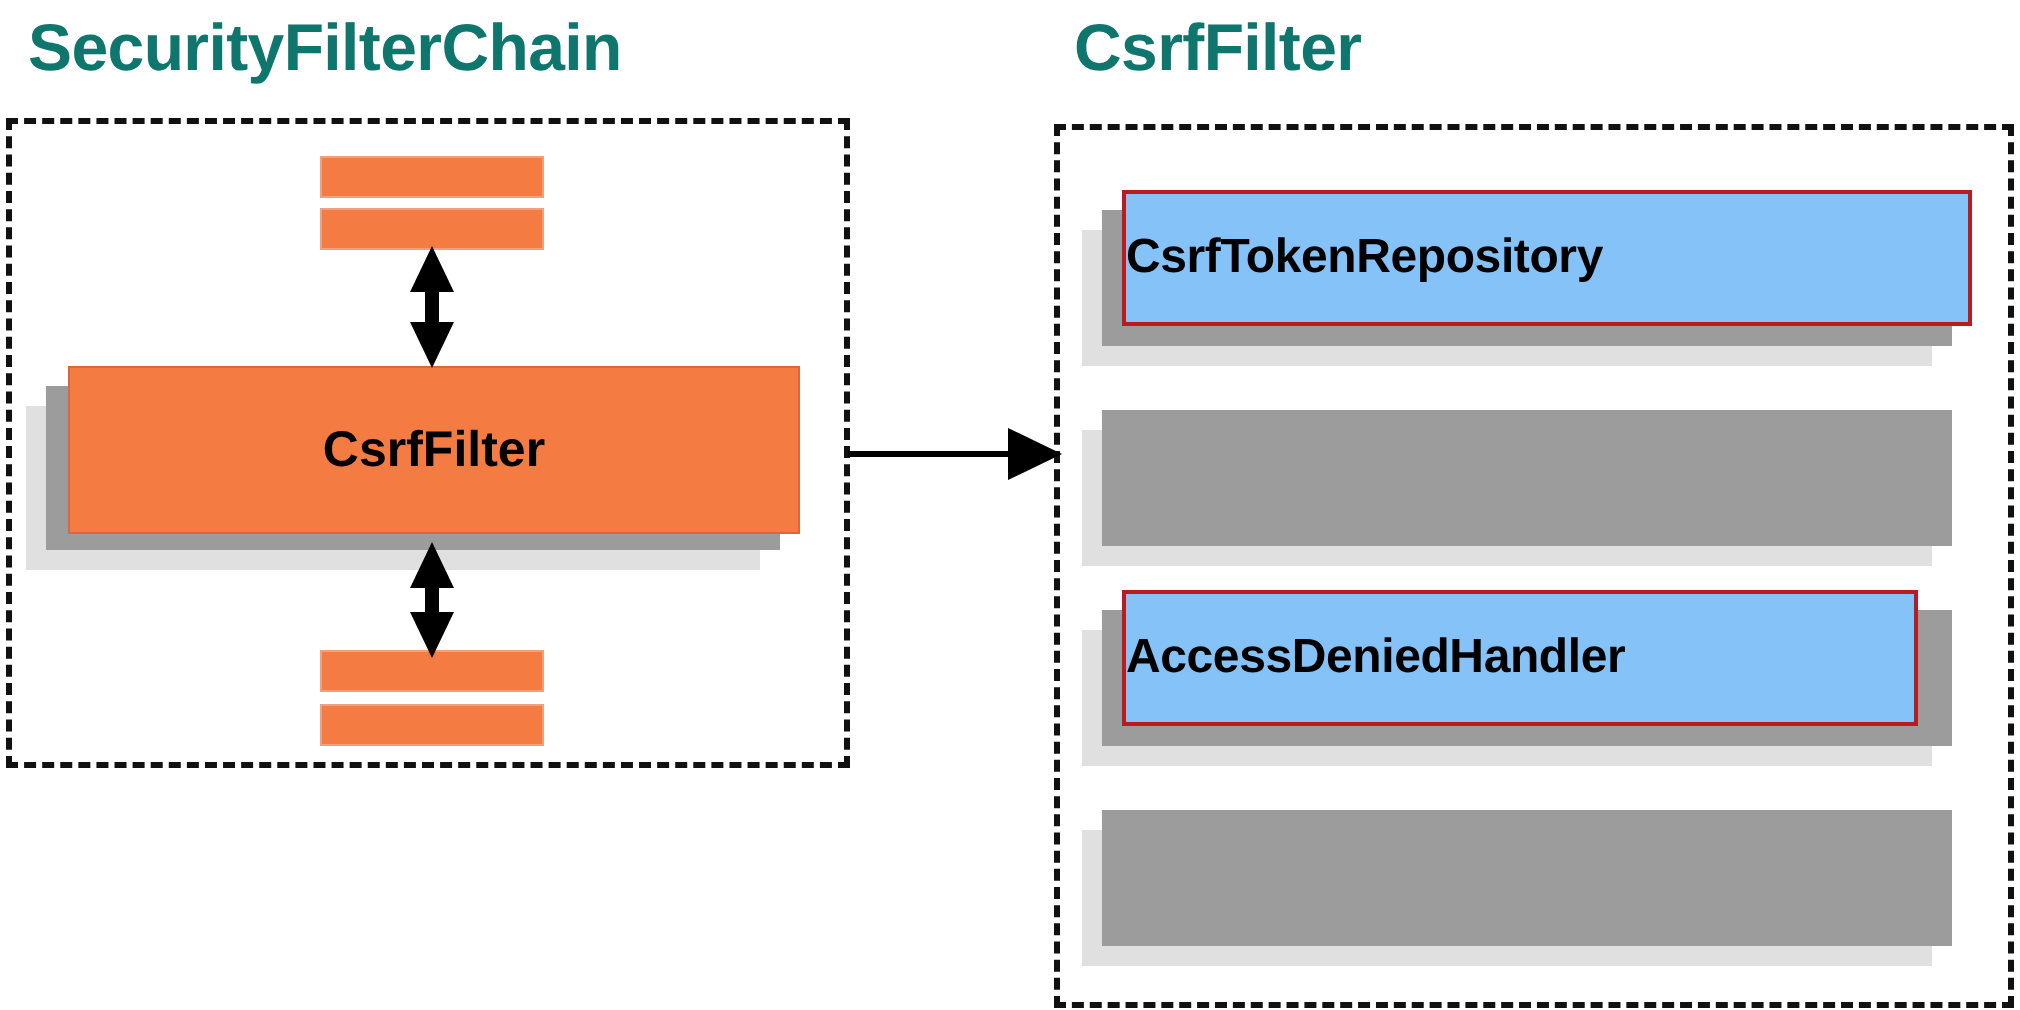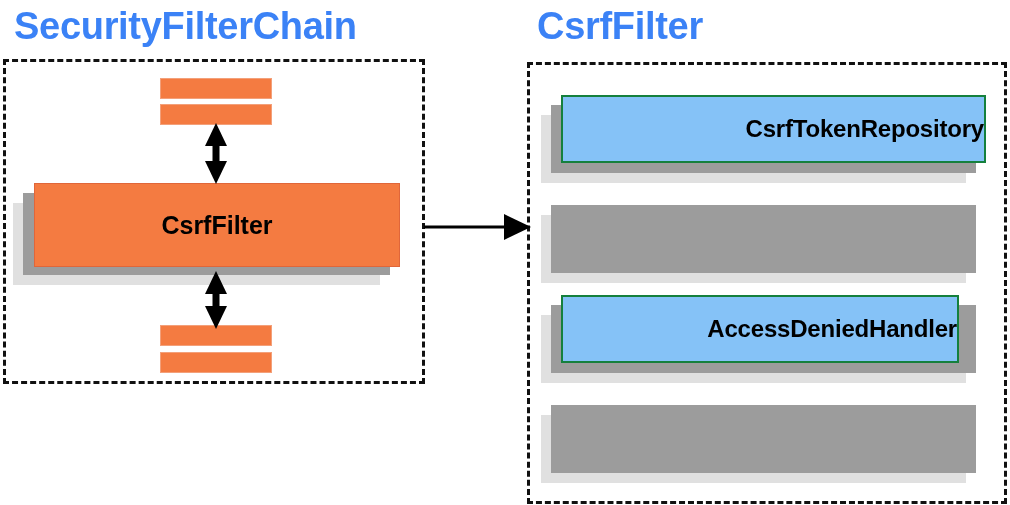--- a/index.html
+++ b/index.html
@@ -16,23 +16,23 @@
     height: 505px;
     background: #ffffff;
     overflow: hidden;
   }
 
   
   .panel-title {
     position: absolute;
     font-family: "Liberation Sans", sans-serif;
     font-weight: bold;
-    font-size: 38px;
+    font-size: 33px;
     line-height: 1;
-    color: #3b82f6;
+    color: #0f766e;
     white-space: nowrap;
     letter-spacing: -0.3px;
   }
   #title-left  { left: 14px;  top: 7px; }
   #title-right { left: 537px; top: 7px; }
 
   
   .dashed-group {
     position: absolute;
     box-sizing: border-box;
@@ -75,24 +75,24 @@
     box-sizing: border-box;
     background: #f47b41;
     border: 1px solid #f3a07a;
   }
 
   
   .box-blue {
     position: absolute;
     box-sizing: border-box;
     background: #85c2f7;
-    border: 2px solid #15803d;
+    border: 2px solid #b91c1c;
     display: flex;
     align-items: center;
-    justify-content: flex-end;
+    justify-content: flex-start;
   }
   .box-blue .box-label {
     font-family: "Liberation Sans", sans-serif;
     font-weight: bold;
     font-size: 24px;
     color: #000000;
     white-space: nowrap;
     letter-spacing: -0.2px;
   }
 

